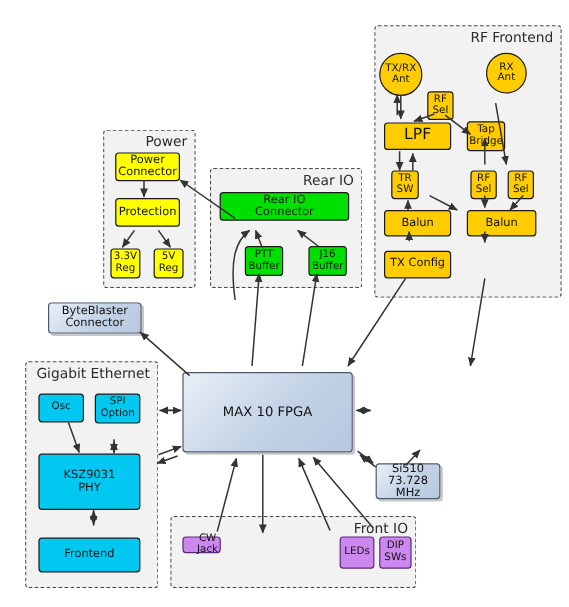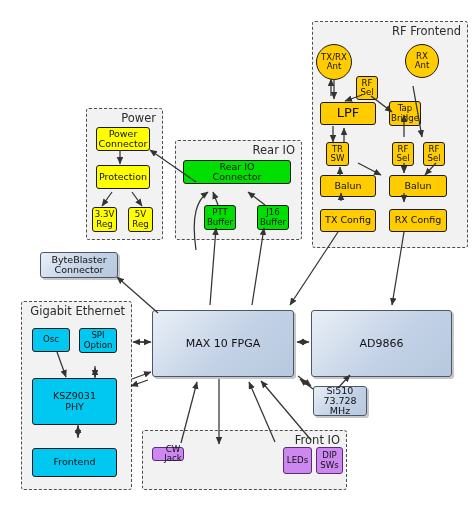--- a/index.html
+++ b/index.html
@@ -155,23 +155,20 @@
   </div>
   <div class="node n-gold f10" style="left:320px;top:175px;width:56px;height:22px;">
     <span class="nd-txt">Balun</span>
   </div>
   <div class="node n-gold f10" style="left:389px;top:175px;width:58px;height:22px;">
     <span class="nd-txt">Balun</span>
   </div>
   <div class="node n-gold f10" style="left:320px;top:209px;width:56px;height:23px;">
     <span class="nd-txt">TX Config</span>
   </div>
-  <div class="node n-gold f10" style="left:389px;top:209px;width:58px;height:23px;">
-    <span class="nd-txt">RX Config</span>
-  </div>
 
   <div class="node n-yellow f10" style="left:96px;top:127px;width:54px;height:24px;">
     <span class="nd-txt">Power<br>Connector</span>
   </div>
   <div class="node n-yellow f10" style="left:96px;top:165px;width:54px;height:24px;">
     <span class="nd-txt">Protection</span>
   </div>
   <div class="node n-yellow f9" style="left:92px;top:207px;width:25px;height:25px;">
     <span class="nd-txt">3.3V<br>Reg</span>
   </div>
@@ -211,20 +208,17 @@
   <div class="node n-purple f9" style="left:316px;top:447px;width:27px;height:27px;">
     <span class="nd-txt">DIP<br>SWs</span>
   </div>
 
   <div class="node n-steel f10" style="left:40px;top:252px;width:78px;height:26px;">
     <span class="nd-txt">ByteBlaster<br>Connector</span>
   </div>
   <div class="node n-steel f12" style="left:152px;top:310px;width:142px;height:67px;">
     <span class="nd-txt">MAX 10 FPGA</span>
   </div>
-  <div class="node n-steel f12" style="left:311px;top:310px;width:141px;height:67px;">
-    <span class="nd-txt">AD9866</span>
-  </div>
   <div class="node n-steel f10" style="left:313px;top:386px;width:54px;height:30px;">
     <span class="nd-txt">Si510<br>73.728 MHz</span>
   </div>
 
 </div>
 
 </body></html>

